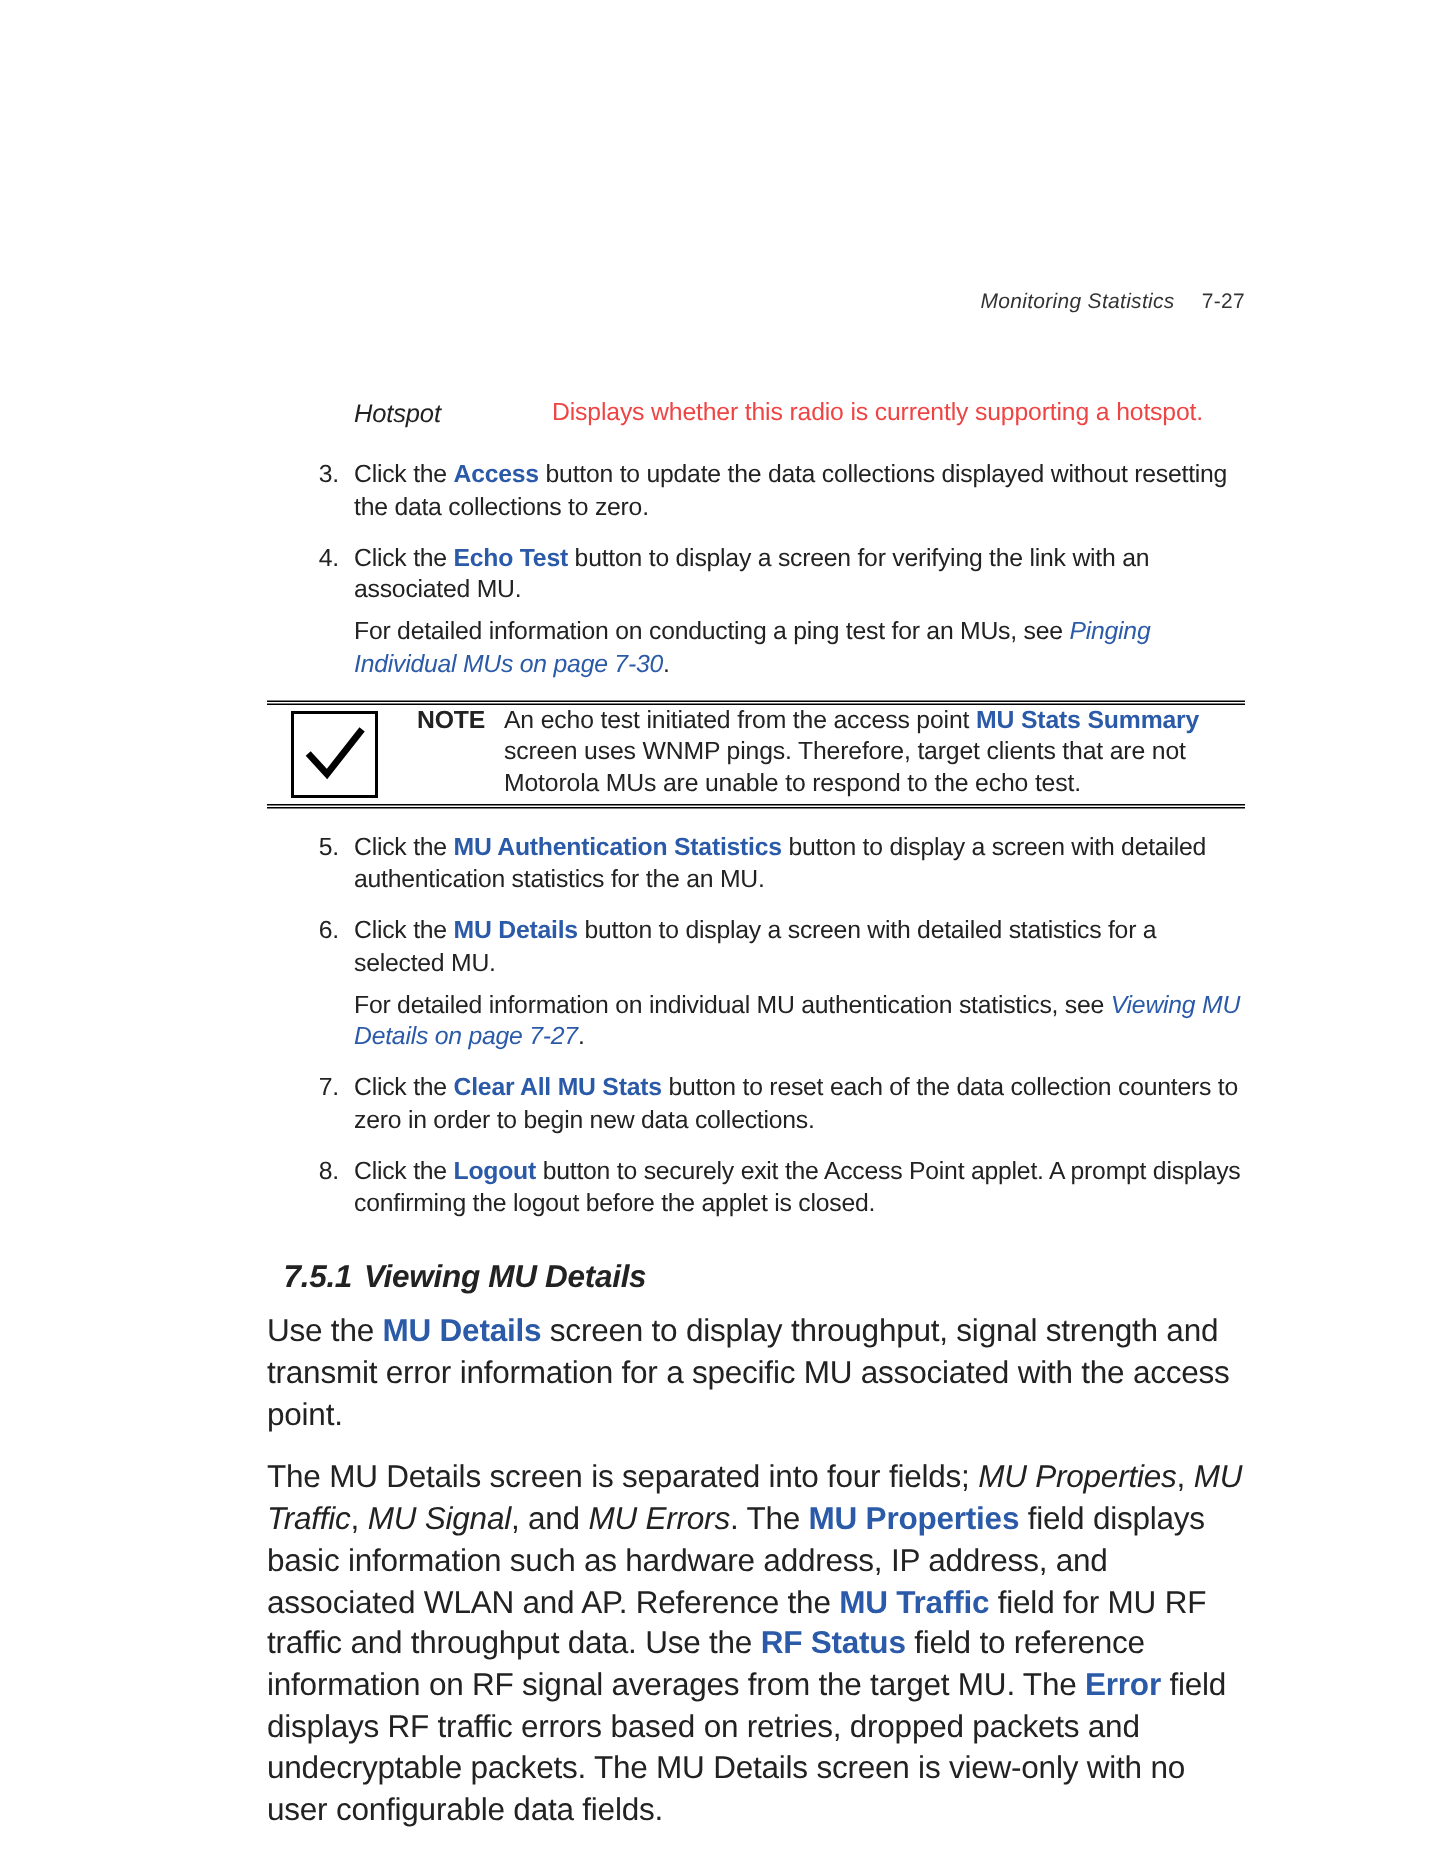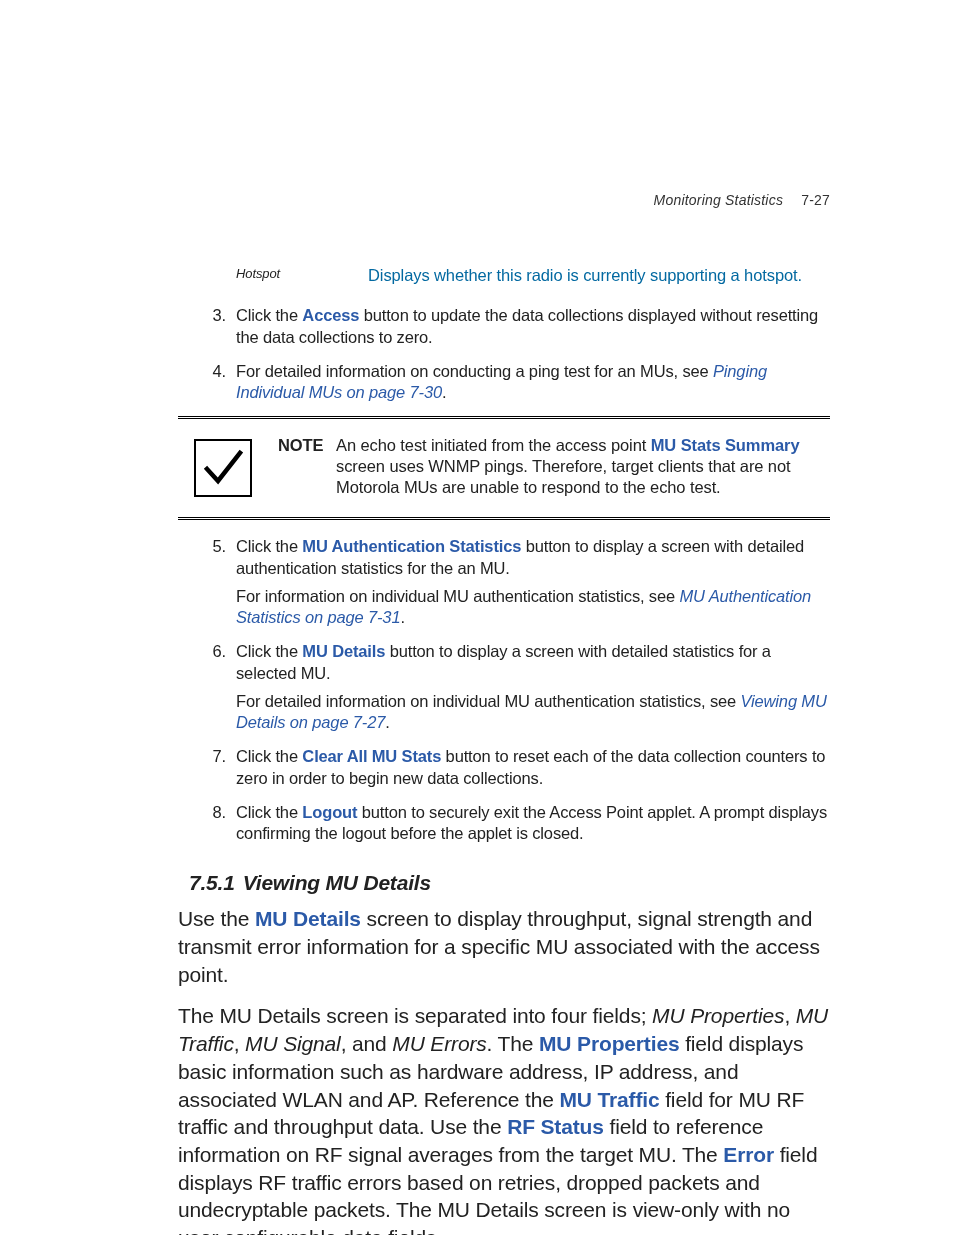--- a/index.html
+++ b/index.html
@@ -37,28 +37,28 @@
     margin-top: 70px;
   }
   .kv-row {
     display: flex;
     margin-bottom: 20px;
     margin-left: 58px;
   }
   .kv-key {
     width: 132px;
     font-style: italic;
-    font-size: 13px;
+    font-size: 17px;
     color: #222;
     letter-spacing: -0.1px;
   }
   .kv-val {
     flex: 1;
     font-size: 16.5px;
-    color: #0369a1;
+    color: #ef4444;
     letter-spacing: -0.1px;
   }
 
   ol.steps {
     list-style: none;
     margin: 0;
     padding: 0;
   }
   ol.steps > li {
     position: relative;
@@ -85,21 +85,21 @@
   }
   .link {
     color: #2b5aa8;
     font-style: italic;
   }
 
   .note-box {
     border-top: 3px double #000;
     border-bottom: 3px double #000;
     margin: 10px 0 16px 0;
-    padding: 16px 0;
+    padding: 0 0;
     display: flex;
     align-items: flex-start;
   }
   .note-icon {
     width: 54px;
     height: 54px;
     border: 2px solid #000;
     margin: 4px 26px 4px 16px;
     flex: 0 0 auto;
     position: relative;
@@ -166,20 +166,21 @@
 
     <ol class="steps">
 
       <li>
         <span class="num">3.</span>
         <p><span>Click the </span><span class="bold-term">Access</span><span> button to update the data collections displayed without resetting the data collections to zero.</span></p>
       </li>
 
       <li>
         <span class="num">4.</span>
+        <p><span>Click the </span><span class="bold-term">Echo Test</span><span> button to display a screen for verifying the link with an associated MU.</span></p>
         <p><span>For detailed information on conducting a ping test for an MUs, see </span><span class="link">Pinging Individual MUs on page 7-30</span><span>.</span></p>
       </li>
     </ol>
 
     <div class="note-box">
       <div class="note-icon">
         <svg width="42" height="42" viewBox="0 0 42 42">
           <polyline points="5,22 16,34 38,6" fill="none" stroke="#000" stroke-width="4.5" stroke-linecap="square"></polyline>
         </svg>
       </div>
@@ -187,21 +188,20 @@
         <div class="note-label">NOTE</div>
         <div class="note-text"><span>An echo test initiated from the access point </span><span class="bold-term">MU Stats Summary</span><span> screen uses WNMP pings. Therefore, target clients that are not Motorola MUs are unable to respond to the echo test.</span></div>
       </div>
     </div>
 
     <ol class="steps">
 
       <li>
         <span class="num">5.</span>
         <p><span>Click the </span><span class="bold-term">MU Authentication Statistics</span><span> button to display a screen with detailed authentication statistics for the an MU.</span></p>
-        <p><span>For information on individual MU authentication statistics, see </span><span class="link">MU Authentication Statistics on page 7-31</span><span>.</span></p>
       </li>
 
       <li>
         <span class="num">6.</span>
         <p><span>Click the </span><span class="bold-term">MU Details</span><span> button to display a screen with detailed statistics for a selected MU.</span></p>
         <p><span>For detailed information on individual MU authentication statistics, see </span><span class="link">Viewing MU Details on page 7-27</span><span>.</span></p>
       </li>
 
       <li>
         <span class="num">7.</span>

